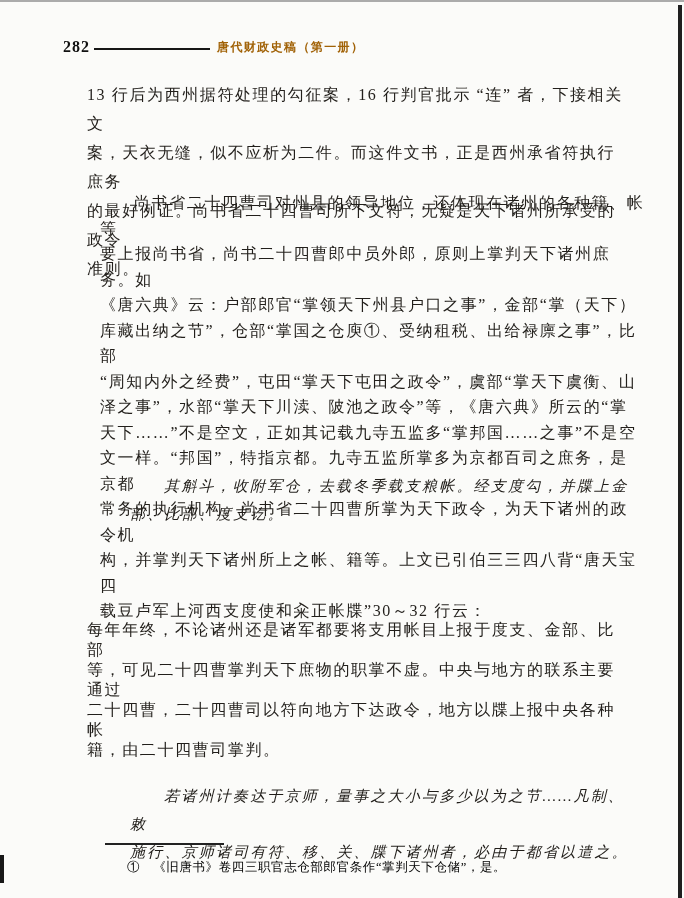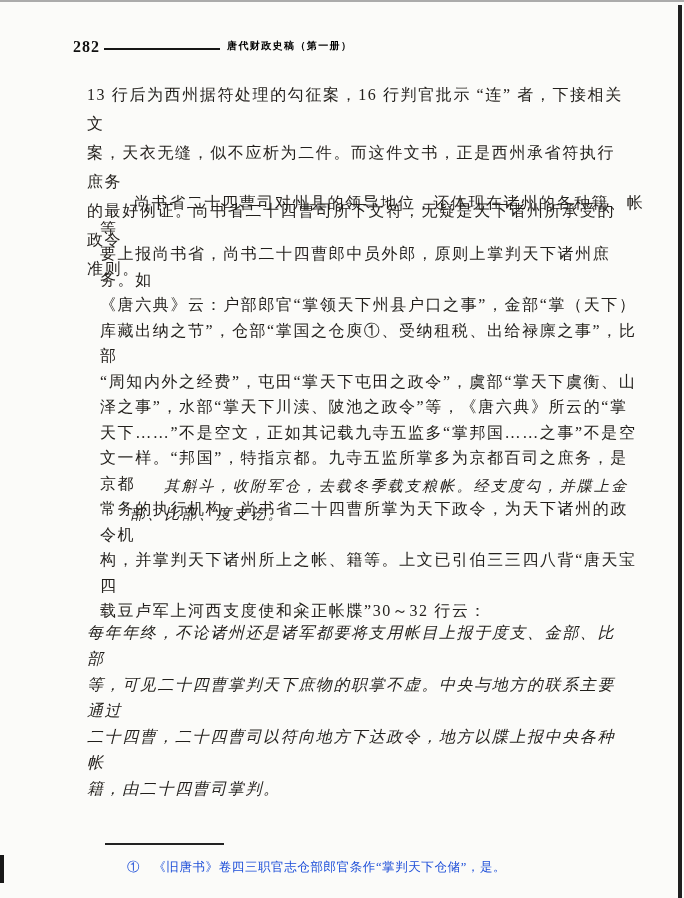--- a/index.html
+++ b/index.html
@@ -10,35 +10,35 @@
     overflow:hidden;
     font-family:"Liberation Serif","DejaVu Serif",serif;
     color:#26231f;
   }
   
   .scan-top{position:absolute;left:0;top:0;width:684px;height:2px;background:#ababab;}
   .scan-right{position:absolute;left:678px;top:5px;width:4px;height:893px;background:#1f1f1f;}
   .scan-bottom-left{position:absolute;left:0;top:855px;width:4px;height:28px;background:#181818;}
 
   
-  .header{position:absolute;top:38px;left:73px;width:540px;height:22px;}
+  .header{position:absolute;top:38px;left:63px;width:540px;height:22px;}
   .page-num{position:absolute;left:0;top:0;font-weight:bold;font-size:16px;letter-spacing:1px;color:#111;}
   .header-rule{position:absolute;left:31px;top:10px;width:116px;height:2px;background:#161616;}
-  .book-title{position:absolute;left:154px;top:1px;font-weight:bold;font-size:10px;letter-spacing:1.4px;color:#000000;white-space:nowrap;}
+  .book-title{position:absolute;left:154px;top:1px;font-weight:bold;font-size:12px;letter-spacing:1.4px;color:#a16207;white-space:nowrap;}
 
   
   .tb{
     position:absolute;left:87px;width:545px;
     font-size:16px;letter-spacing:1.6px;line-height:27px;
     white-space:pre-line;text-align:left;
     color:#221f1b;
   }
   .p1{top:80px;line-height:29px;}
   .p2{top:190px;line-height:25.5px;text-indent:34px;margin-left:13px;}
-  .p3{top:620px;line-height:26px;font-style:italic;}
+  .p3{top:620px;line-height:20px;}
   .p4{top:726px;line-height:26px;text-indent:34px;}
   .lead-line{top:530px;text-indent:11px;}
 
   
   .quote{
     position:absolute;left:130px;width:500px;
     font-style:italic;font-size:15px;letter-spacing:2.2px;line-height:28px;
     white-space:pre-line;color:#201d19;
     text-indent:34px;
   }
@@ -51,21 +51,21 @@
     border:1.6px solid #2a2a2a;background:#fbfbf9;
     vertical-align:-2px;margin:0 3px;
     text-indent:0;
   }
 
   
   .fn-rule{position:absolute;left:105px;top:843px;width:119px;height:2px;background:#222;}
   .footnote{
     position:absolute;left:127px;top:858px;width:480px;
     font-size:12.5px;letter-spacing:0.6px;line-height:18px;
-    color:#1d4ed8;white-space:pre-line;
+    color:#000000;white-space:pre-line;
   }
 </style>
 </head>
 <body>
 
 <div class="page">
 
   <div class="scan-top"></div>
   <div class="scan-right"></div>
   <div class="scan-bottom-left"></div>
@@ -97,17 +97,19 @@
 部、比部、度支讫。</div>
 
 
 
   <div class="tb p3">每年年终，不论诸州还是诸军都要将支用帐目上报于度支、金部、比部
 等，可见二十四曹掌判天下庶物的职掌不虚。中央与地方的联系主要通过
 二十四曹，二十四曹司以符向地方下达政令，地方以牒上报中央各种帐
 籍，由二十四曹司掌判。</div>
 
 
+  <div class="quote q3">若诸州计奏达于京师，量事之大小与多少以为之节……凡制、敕
+施行、京师诸司有符、移、关、牒下诸州者，必由于都省以遣之。</div>
 
   <div class="fn-rule"></div>
   <div class="footnote">①　《旧唐书》卷四三职官志仓部郎官条作“掌判天下仓储”，是。</div>
 
 </div>
 
 </body></html>

